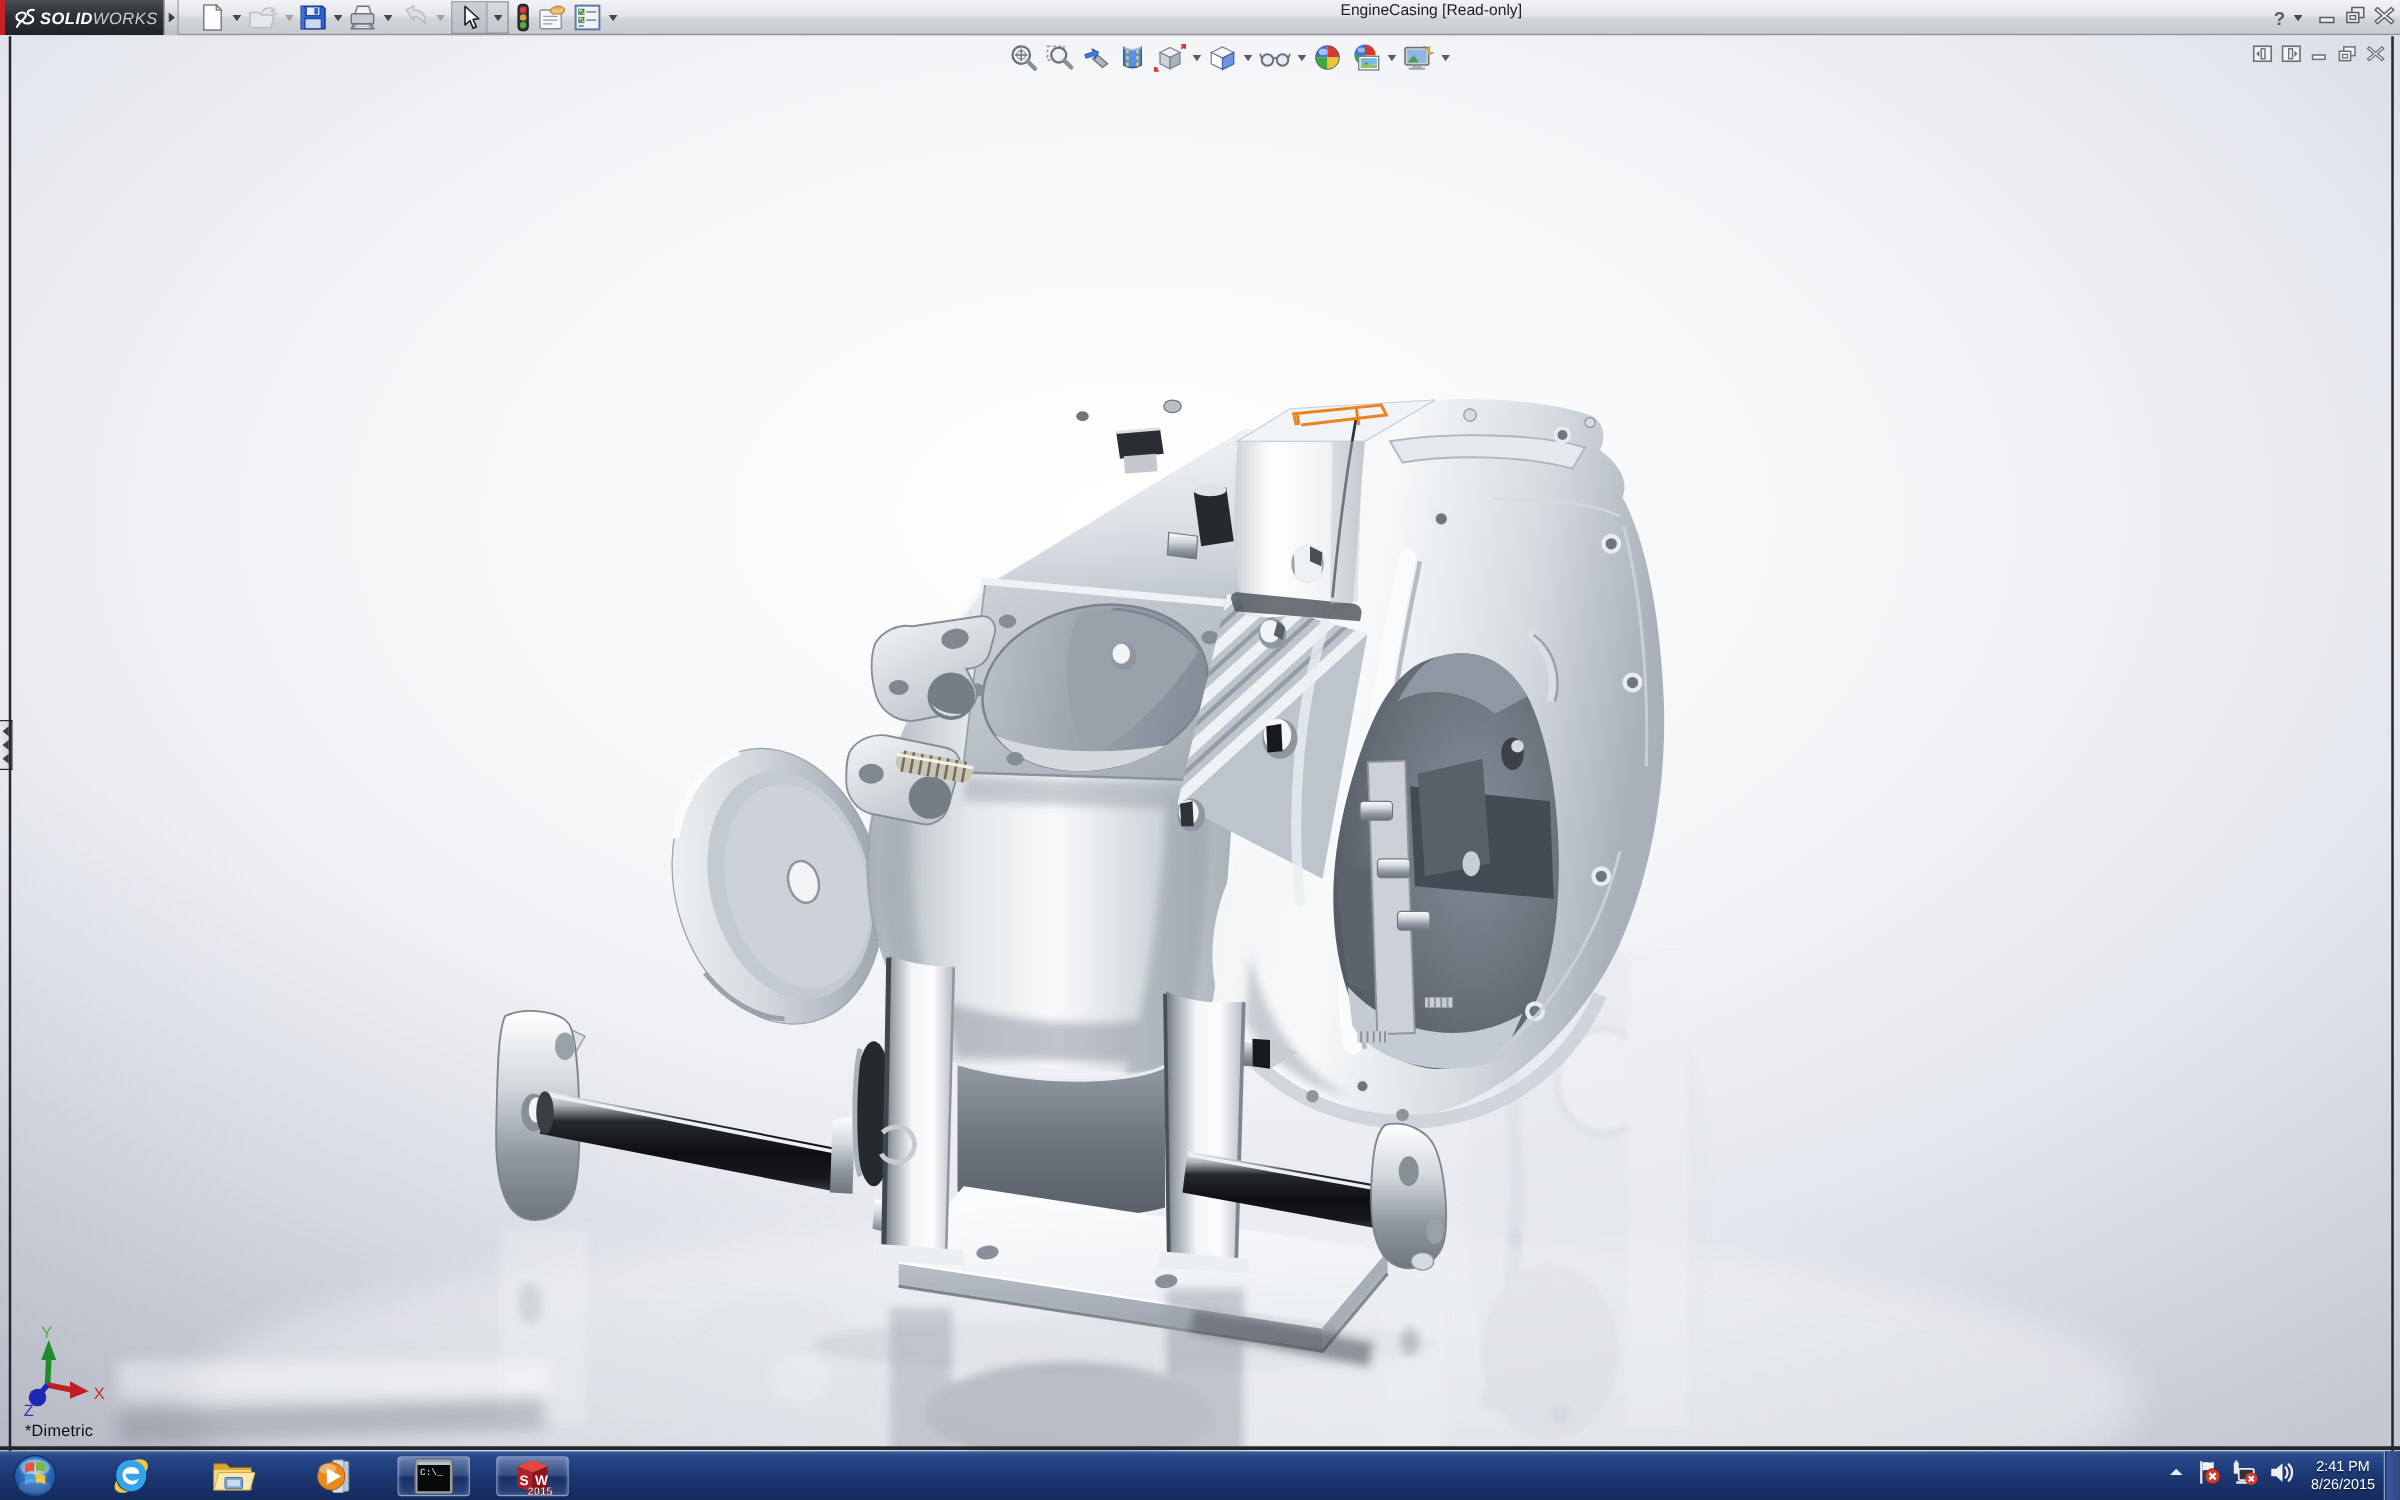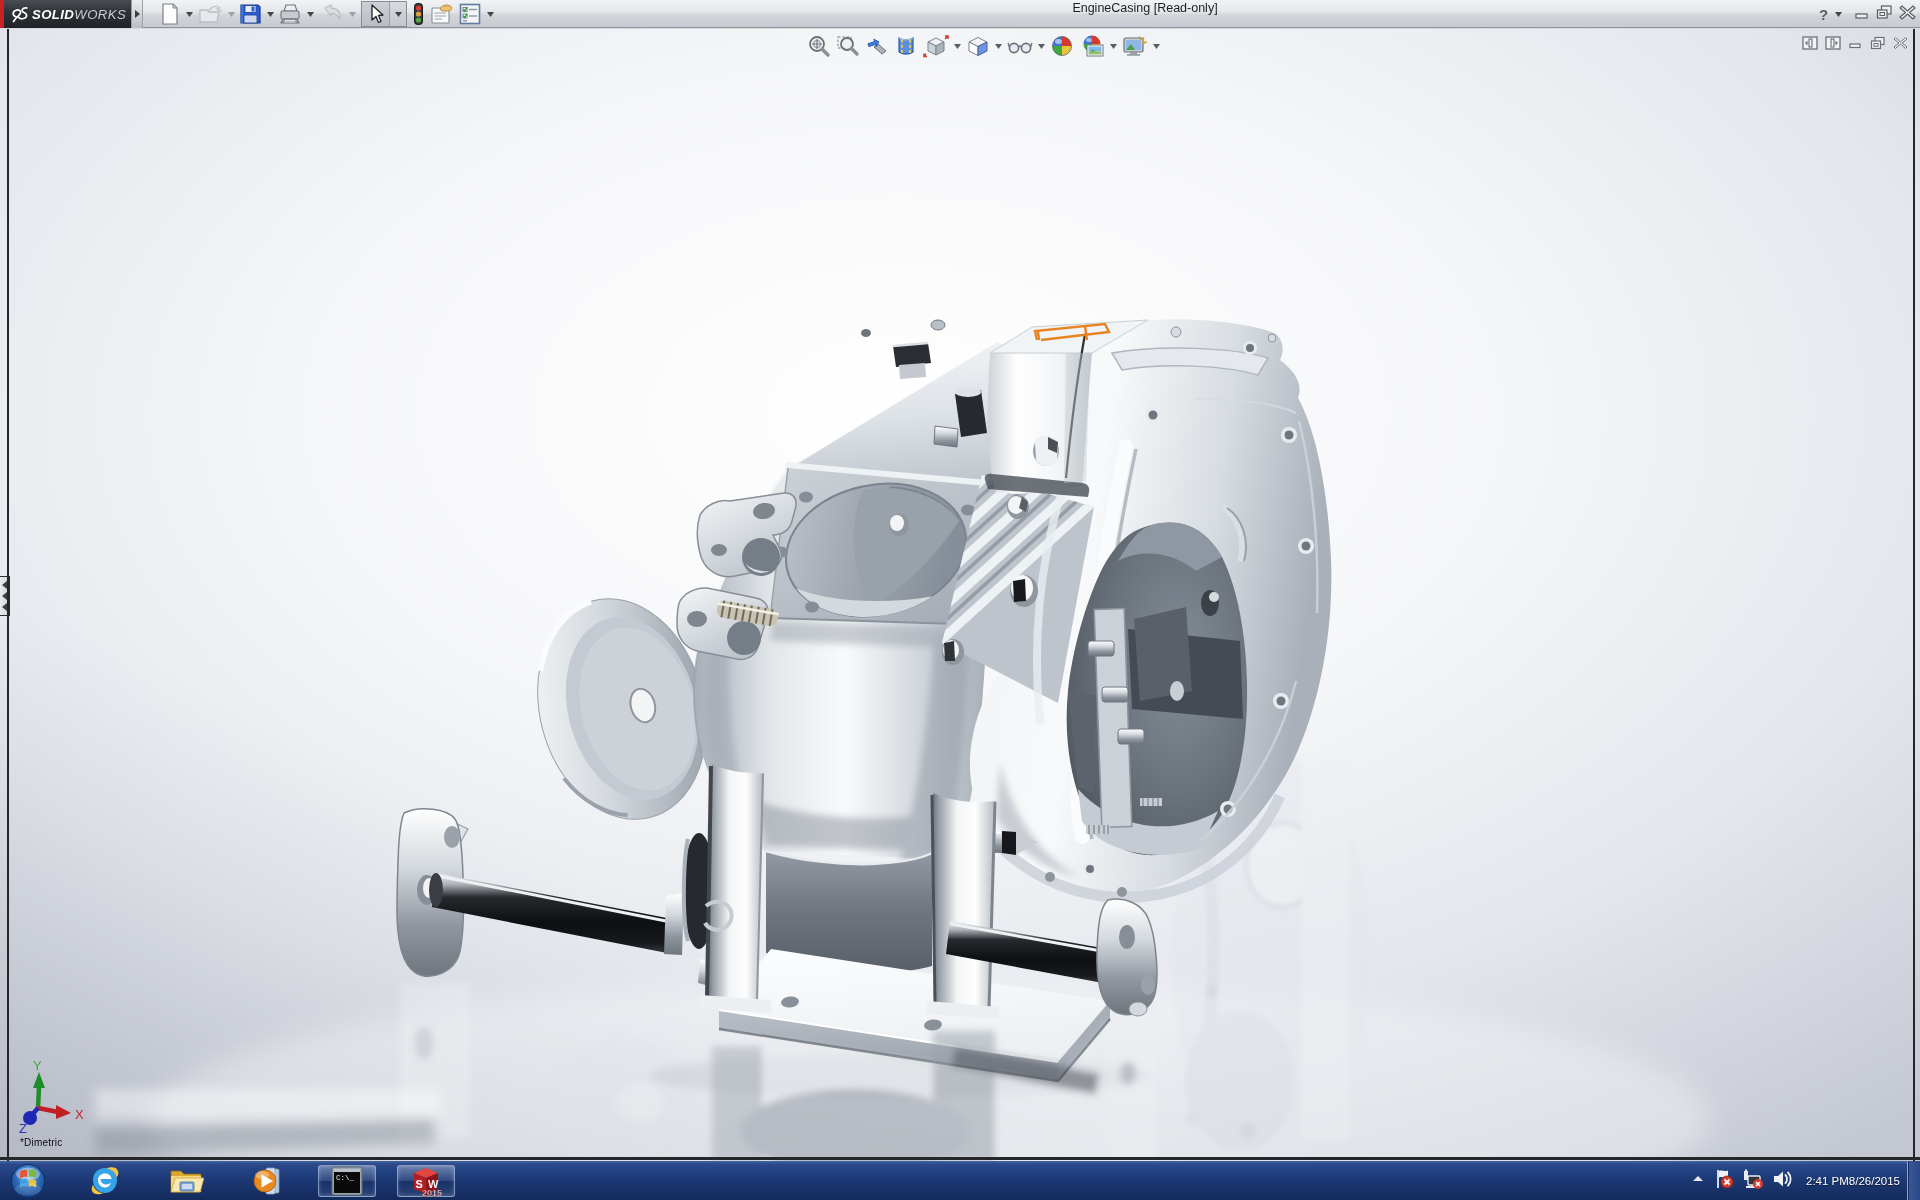--- a/index.html
+++ b/index.html
@@ -36,33 +36,33 @@
 
   #headsup { position:absolute; left:806px; top:3px; height:28px; display:flex; align-items:center; gap:3px; }
   .hbtn { height:26px; display:flex; align-items:center; justify-content:center; padding:0 1px; }
   .hdrop { width:9px; height:26px; display:flex; align-items:center; justify-content:center; }
 
   #docctrls { position:absolute; right:12px; top:7px; display:flex; align-items:center; gap:7px; }
 
   #fmgrtab { position:absolute; left:0px; top:547px; width:10px; height:40px; background:linear-gradient(90deg,#e9eaec,#cfd2d7);
     border:1px solid #2a2d31; border-left:none; display:flex; flex-direction:column; align-items:center; justify-content:center; gap:3px; }
 
-  #viewlabel { position:absolute; left:20px; top:1108px; font-size:10px; color:#0b0c0d; letter-spacing:0.2px; }
+  #viewlabel { position:absolute; left:20px; top:1108px; font-size:13px; color:#0b0c0d; letter-spacing:0.2px; }
 
   
   #taskbar { position:absolute; left:0; top:1161px; width:1920px; height:39px;
     background:linear-gradient(#43659f 0%,#2c4a8c 8%,#21407f 30%,#1b3671 55%,#142b5c 100%); }
   #taskitems { position:absolute; left:0; top:0; height:39px; display:flex; align-items:center;gap:17px; }
   .orbbtn { width:56px; height:39px; display:flex; align-items:center; justify-content:center; }
   .tk { width:64px; height:39px; display:flex; align-items:center; justify-content:center; }
   .tkopen { width:58px; height:32px; margin:0 2px; border-radius:3px; border:1px solid rgba(160,180,215,.75);
     background:linear-gradient(rgba(255,255,255,.30),rgba(255,255,255,.10) 48%,rgba(10,25,60,.18) 52%,rgba(120,150,200,.22));
     box-shadow:inset 0 0 4px rgba(255,255,255,.25); display:flex; align-items:center; justify-content:center; }
   #tray { position:absolute; right:20px; top:0; height:39px; display:flex; align-items:center; gap:8px; }
-  #clock { display:flex; align-items:center; justify-content:center; color:#fff; font-size:11.5px; line-height:14px;
+  #clock { display:flex; flex-direction:column; align-items:center; justify-content:center; color:#fff; font-size:11.5px; line-height:14px;
     text-shadow:0 1px 1px rgba(0,0,0,.6); margin-left:4px; }
   #showdesk { position:absolute; right:0; top:0; width:13px; height:39px; background:linear-gradient(90deg,#3a5a9c,#2b4885);
     border-left:1px solid #8fa6cf; box-shadow:inset 1px 0 0 rgba(20,35,70,.8); }
 </style>
 </head>
 <body>
 
 <div id="app">
 
   <header id="titlebar">

